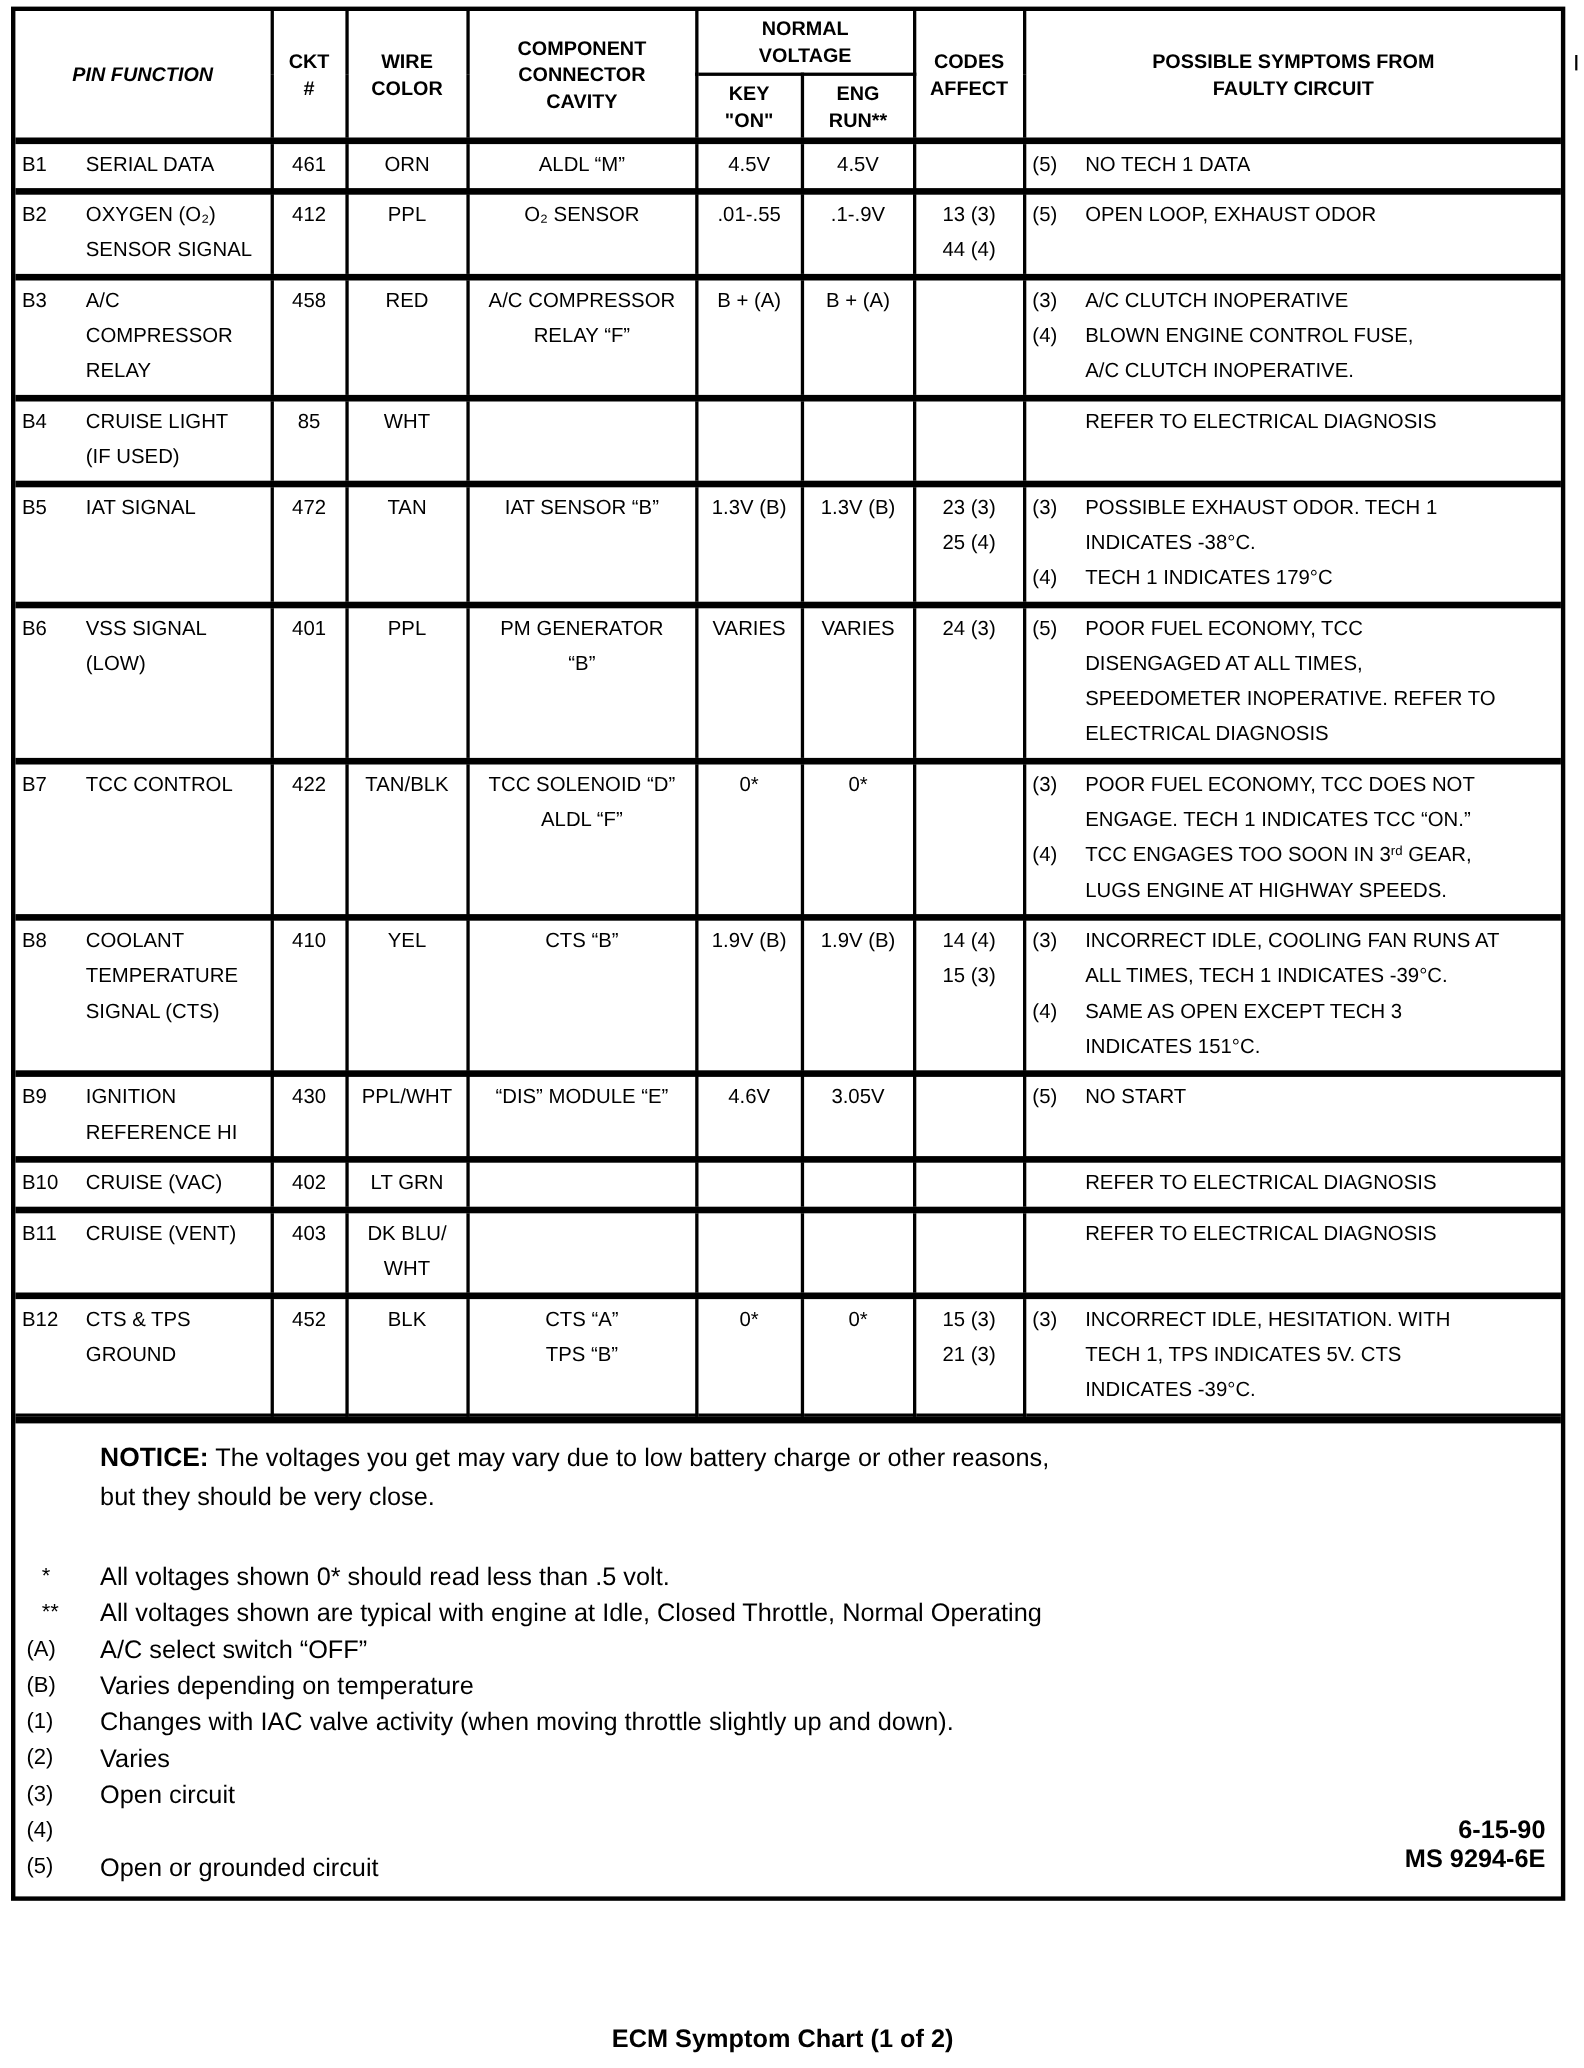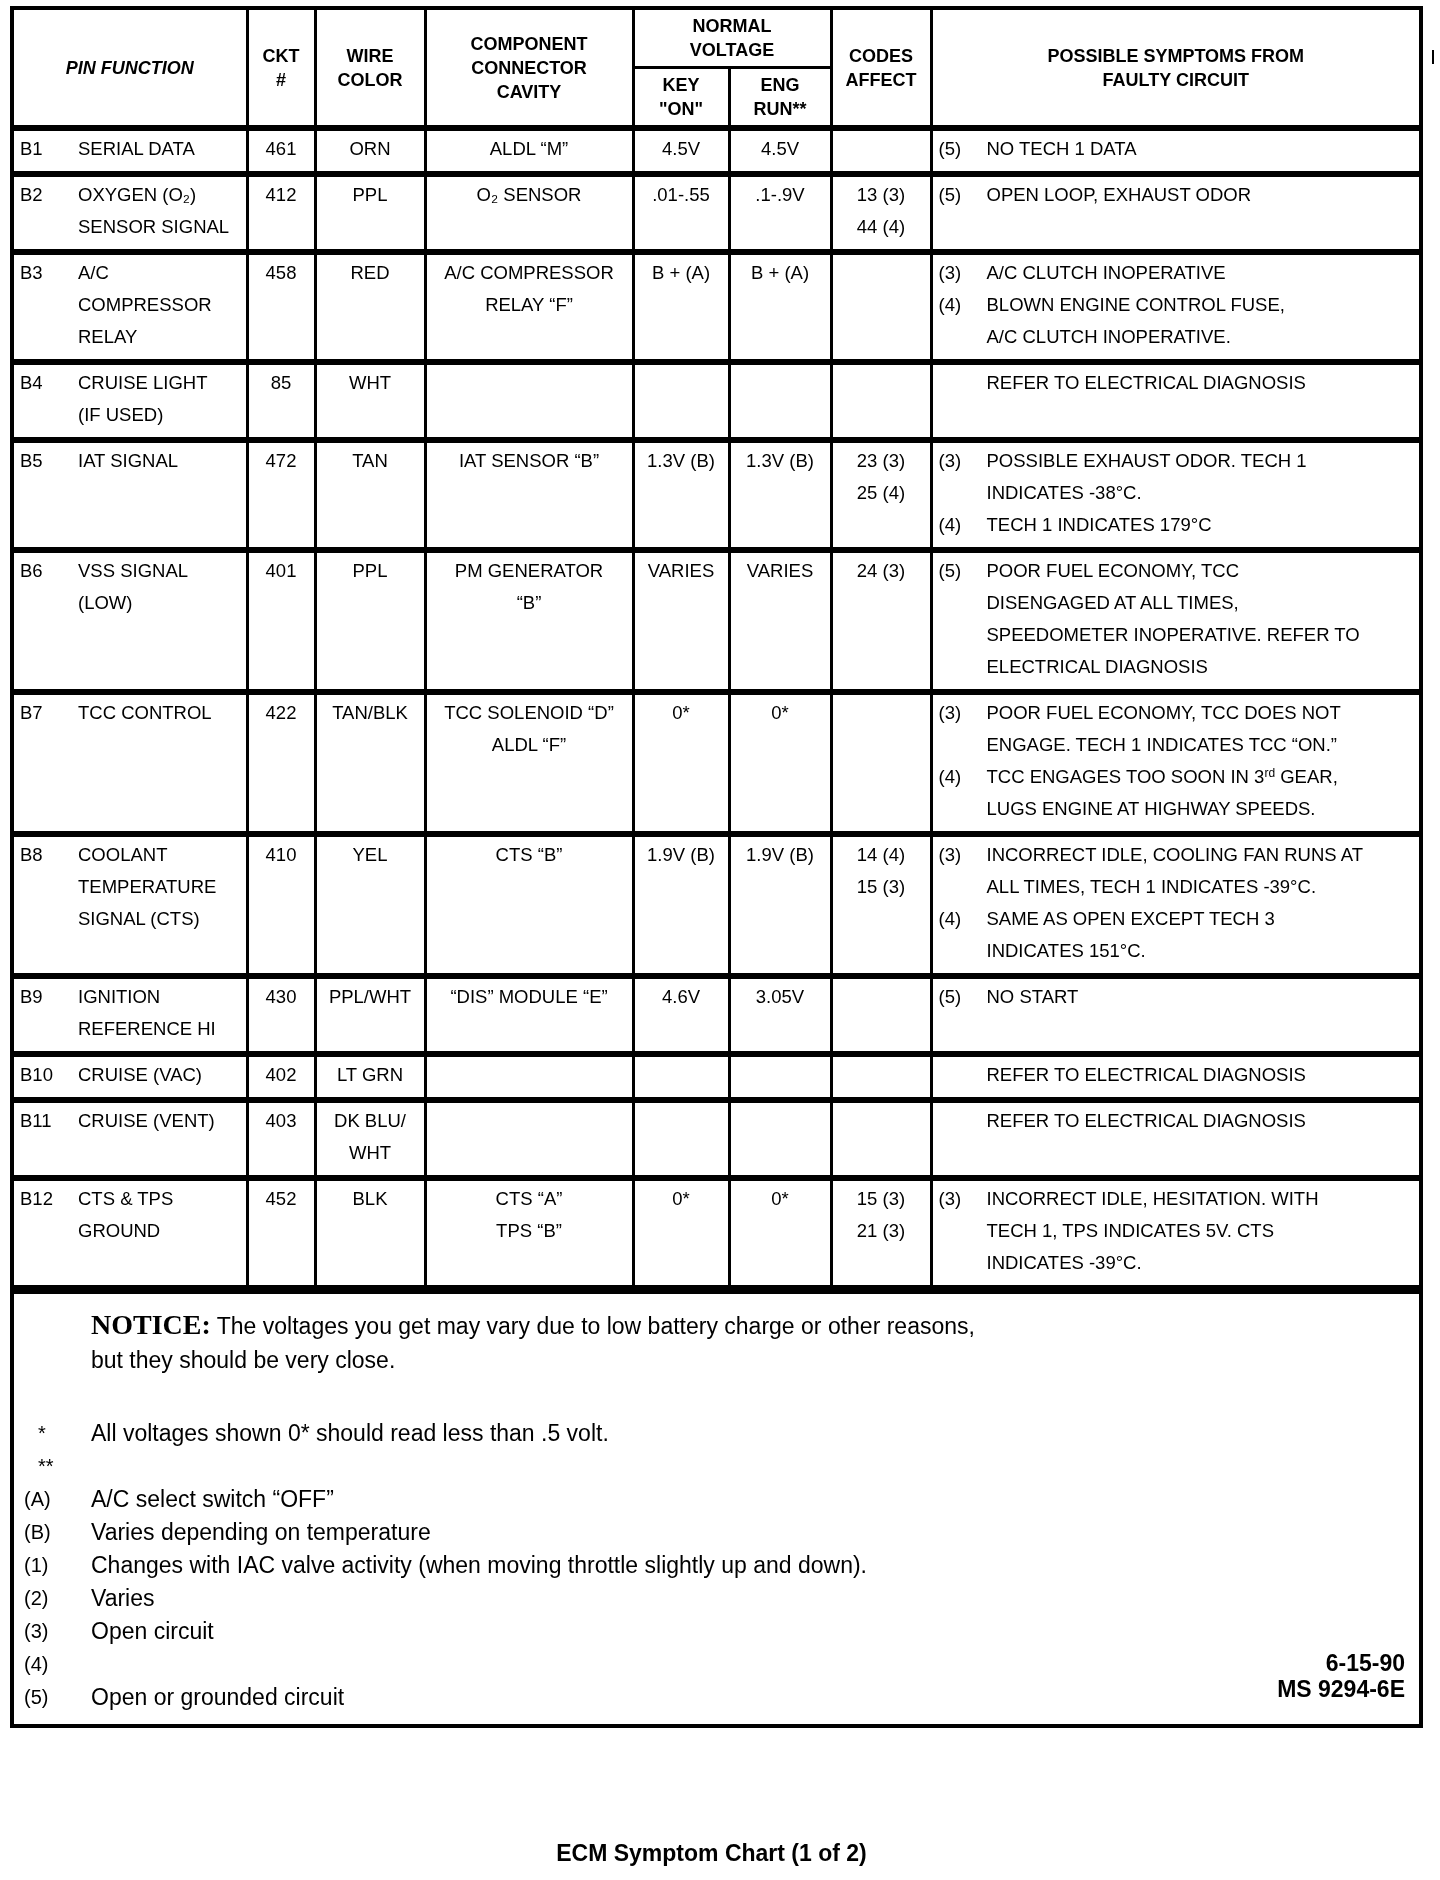--- a/index.html
+++ b/index.html
@@ -17,21 +17,21 @@
   tbody td { font-size: 18.5px; line-height: 32px; padding: 2px 6px 6px 6px; }
   td.c { text-align: center; }
   .pin { display: flex; gap: 16px; }
   .pin .id { width: 42px; flex: none; }
   .sym-line { display: flex; }
   .sym-line .code { width: 48px; flex: none; }
   .line { display: block; }
   sup { font-size: 12px; vertical-align: 6px; line-height: 0; }
   .notes { border-top: 6px solid #000; padding: 14px 0 18px 0; position: relative; height: 436px; box-sizing: border-box; }
   .notice { margin-left: 77px; font-size: 23px; line-height: 34px; width: 1100px; }
-  .notice .label { font-weight: bold; font-size: 28px; font-family: Liberation Serif, serif; }
+  .notice .label { font-weight: bold; font-size: 24px; }
   .fn-list { margin-top: 40px; }
   .fn { display: flex; font-size: 23px; line-height: 33px; }
   .fn .key { width: 77px; flex: none; font-size: 20px; padding-left: 10px; box-sizing: border-box; }
   .fn .key.star { padding-left: 24px; }
   .fn .txt { width: 1100px; }
   .stamp { position: absolute; right: 14px; bottom: 22px; text-align: right; font-weight: bold; font-size: 23px; line-height: 26px; }
   .caption { position: absolute; top: 1840px; left: 0; width: 1423px; text-align: center; font-weight: bold; font-size: 23px; }
   .edge-mark { position: absolute; left: 1432px; top: 50px; width: 2px; height: 14px; background: #000; }
 </style>
 </head>
@@ -494,20 +494,21 @@
       <span>The voltages you get may vary due to low battery charge or other reasons,</span><br>
       <span>but they should be very close.</span>
     </div>
     <div class="fn-list" id="footnotes">
         <div class="fn">
           <span class="key star">*</span>
           <span class="txt">All voltages shown 0* should read less than .5 volt.</span>
         </div>
         <div class="fn">
           <span class="key star">**</span>
+          <span class="txt">All voltages shown are typical with engine at Idle, Closed Throttle, Normal Operating</span>
         </div>
         <div class="fn">
           <span class="key star"></span>
         </div>
         <div class="fn">
           <span class="key">(A)</span>
           <span class="txt">A/C select switch “OFF”</span>
         </div>
         <div class="fn">
           <span class="key">(B)</span>

